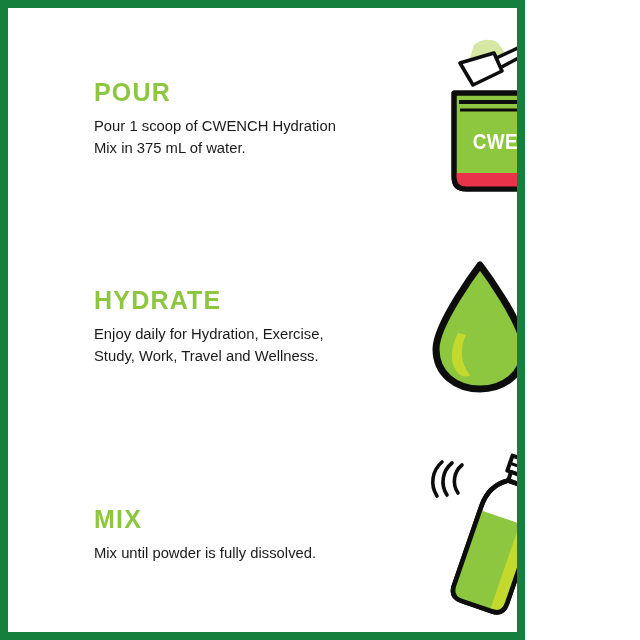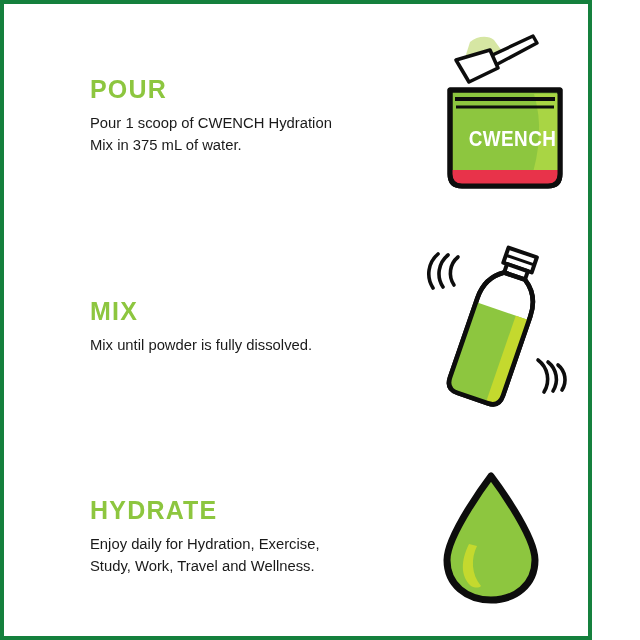--- a/index.html
+++ b/index.html
@@ -5,25 +5,25 @@
   html, body {
     margin: 0;
     padding: 0;
     background: #ffffff;
   }
   body {
     font-family: "Liberation Sans", sans-serif;
   }
   .poster {
     position: relative;
-    width: 592px;
+    width: 525px;
     height: 640px;
     box-sizing: border-box;
     background: #ffffff;
-    border: 4px solid #15803d;
+    border: 8px solid #15803d;
     overflow: hidden;
     padding-left: 24px;
   }
   .steps {
     position: absolute;
     inset: 0;
     display: flex;
     flex-direction: column;
     justify-content: flex-start;
   }
@@ -105,20 +105,34 @@
 
           <path d="M24 56 L126 56" stroke="#0d0d0d" stroke-width="4"></path>
           <path d="M25 65 L125 65" stroke="#0d0d0d" stroke-width="4"></path>
           <path d="M26 73 L124 73" stroke="#0d0d0d" stroke-width="3"></path>
 
           <text x="36" y="112" font-family="Liberation Sans, sans-serif" font-size="22" font-weight="bold" fill="#ffffff" letter-spacing="0.5" transform="scale(0.86,1) translate(9,0)">CWENCH</text>
         </svg>
       </div>
     </div>
 
+    <div class="step step-3">
+      <div class="step-text">
+        <h2 class="step-title">HYDRATE</h2>
+        <p class="step-desc">Enjoy daily for Hydration, Exercise,
+Study, Work, Travel and Wellness.</p>
+      </div>
+      <div class="step-art art-3">
+        <svg width="120" height="140" viewBox="0 0 120 140">
+          <path d="M60 8 C60 8 16 66 16 92 C16 117 36 132 60 132 C84 132 104 117 104 92 C104 66 60 8 60 8 Z" fill="#8DC63F" stroke="#0d0d0d" stroke-width="7" stroke-linejoin="round"></path>
+          <path d="M38 76 C30 92 29 108 40 118 C44 120 48 120 50 118 C40 106 40 90 46 78 Z" fill="#C4D92E"></path>
+        </svg>
+      </div>
+    </div>
+
     <div class="step step-2">
       <div class="step-text">
         <h2 class="step-title">MIX</h2>
         <p class="step-desc">Mix until powder is fully dissolved.</p>
       </div>
       <div class="step-art art-2">
         <svg width="160" height="170" viewBox="0 0 160 170">
 
           <g fill="none" stroke="#0d0d0d" stroke-width="3.6" stroke-linecap="round">
             <path d="M22 12 A26 26 0 0 0 17 46"></path>
@@ -148,28 +162,14 @@
               <rect x="48" y="68" width="64" height="100" fill="#8DC63F"></rect>
               <rect x="94" y="68" width="18" height="100" fill="#C4D92E"></rect>
             </g>
 
             <path d="M69 31 Q52 42 52 64 L52 148 Q52 160 64 160 L96 160 Q108 160 108 148 L108 64 Q108 42 91 31 Z" fill="none" stroke="#0d0d0d" stroke-width="4.6" stroke-linejoin="round"></path>
           </g>
         </svg>
       </div>
     </div>
 
-    <div class="step step-3">
-      <div class="step-text">
-        <h2 class="step-title">HYDRATE</h2>
-        <p class="step-desc">Enjoy daily for Hydration, Exercise,
-Study, Work, Travel and Wellness.</p>
-      </div>
-      <div class="step-art art-3">
-        <svg width="120" height="140" viewBox="0 0 120 140">
-          <path d="M60 8 C60 8 16 66 16 92 C16 117 36 132 60 132 C84 132 104 117 104 92 C104 66 60 8 60 8 Z" fill="#8DC63F" stroke="#0d0d0d" stroke-width="7" stroke-linejoin="round"></path>
-          <path d="M38 76 C30 92 29 108 40 118 C44 120 48 120 50 118 C40 106 40 90 46 78 Z" fill="#C4D92E"></path>
-        </svg>
-      </div>
-    </div>
-
   </div>
 </div>
 
 </body></html>

